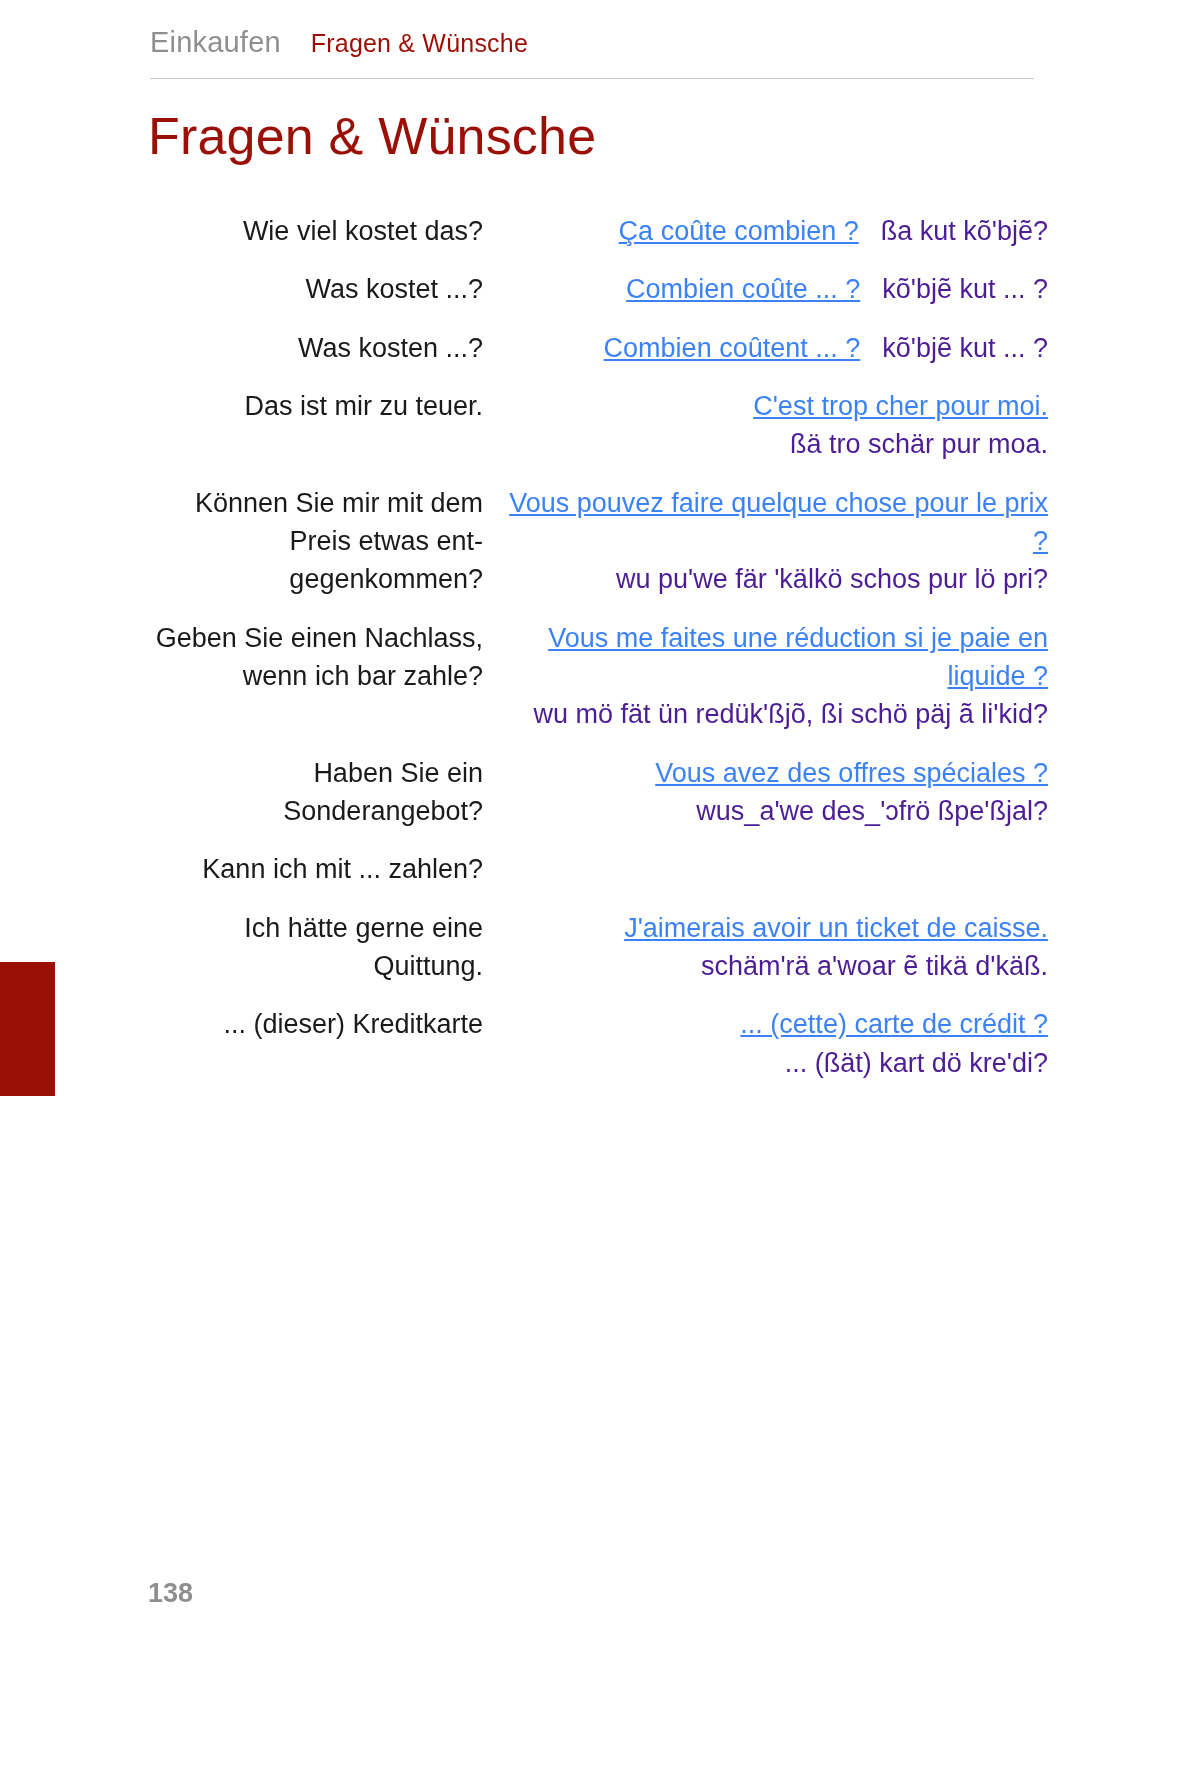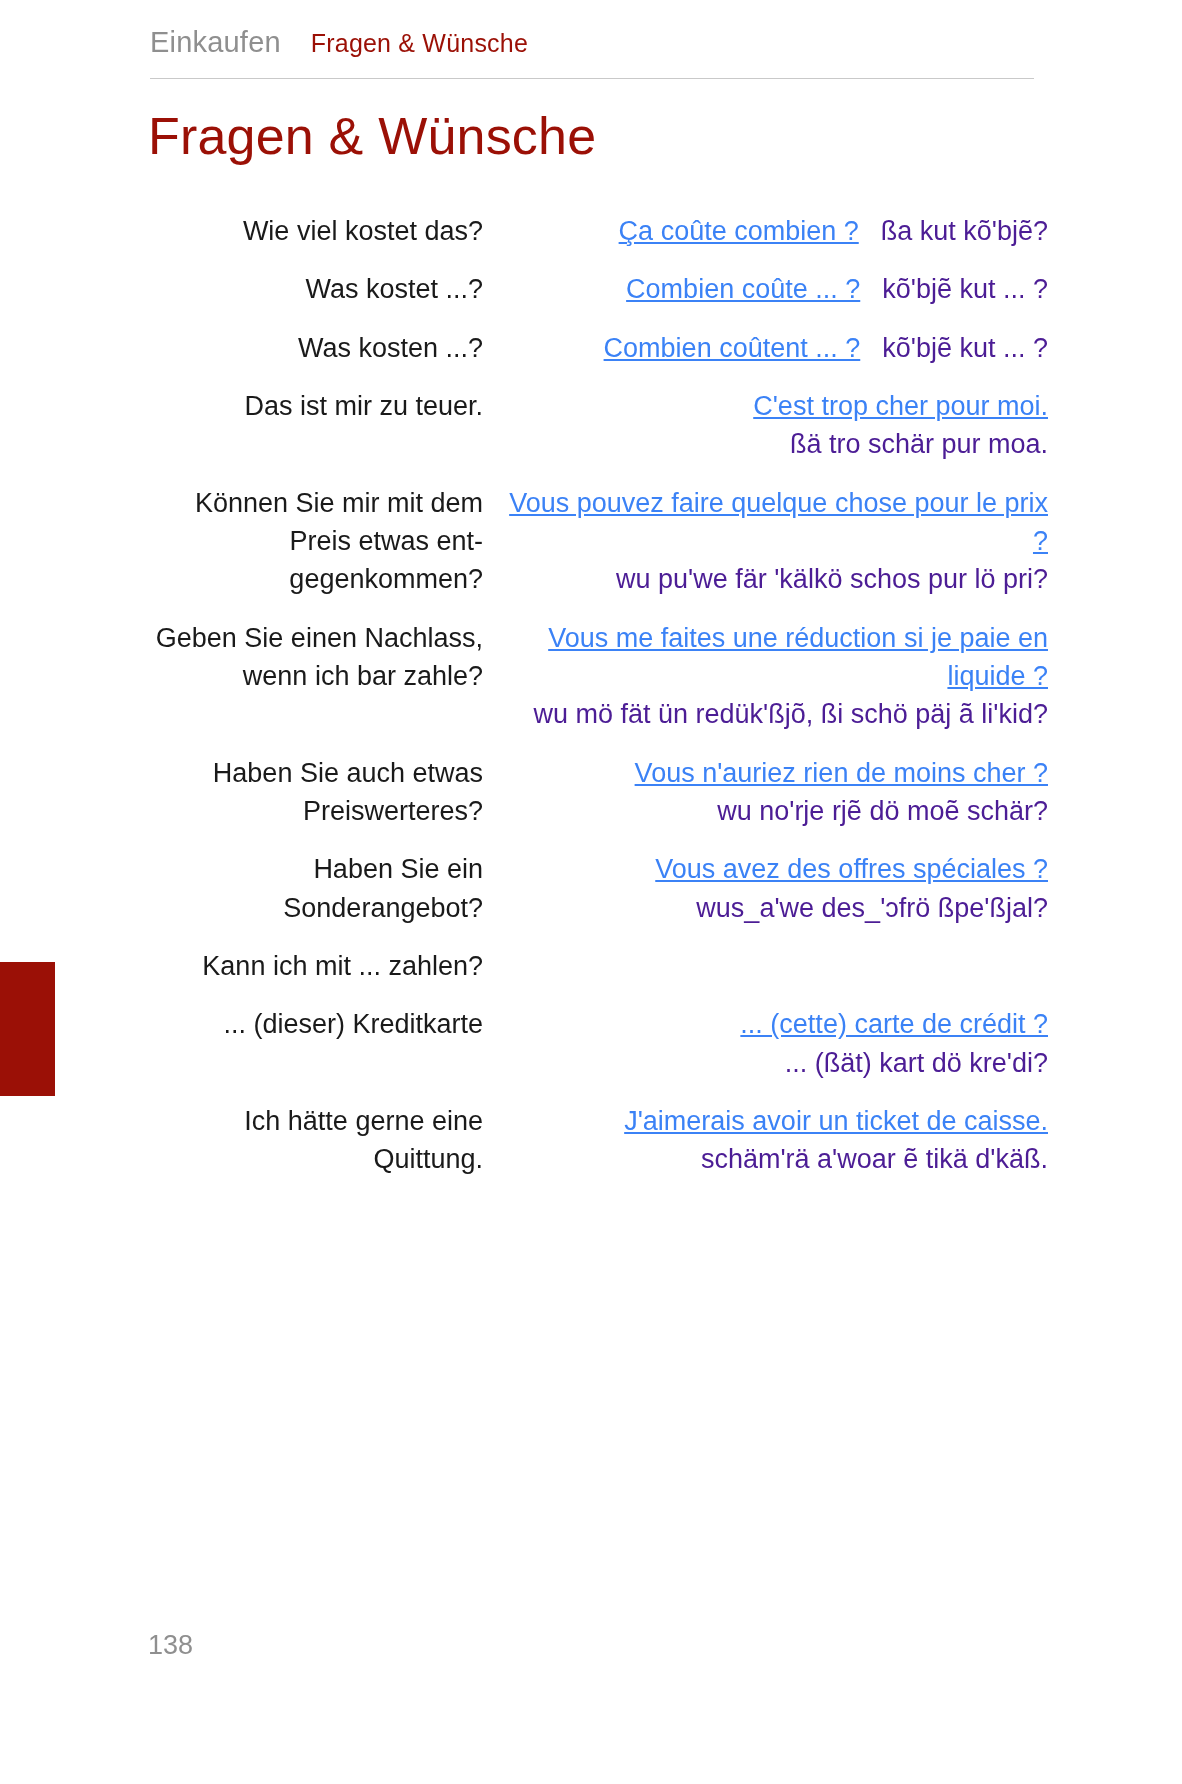--- a/index.html
+++ b/index.html
@@ -114,23 +114,24 @@
     margin-left: 22px;
   }
   .stacked .ph {
     display: block;
   }
 
   
   .page-number {
     position: absolute;
     left: 148px;
-    top: 1630px;
+    top: 1578px;
     font-size: 27px;
     color: #8f8f8f;
+    font-weight: bold;
   }
 </style>
 </head>
 <body>
 
 <div class="page">
 
   <div class="header">
     <span class="header-chapter">Einkaufen</span>
     <span class="header-section">Fragen &amp; Wünsche</span>
@@ -160,35 +161,31 @@
       </div>
       <div class="entry">
         <div class="de">Können Sie mir mit dem Preis etwas ent-gegenkommen?</div>
         <div class="right stacked"><span class="fr">Vous pouvez faire quelque chose pour le prix ?</span><span class="ph">wu pu'we fär 'kälkö schos pur lö pri?</span></div>
       </div>
       <div class="entry">
         <div class="de">Geben Sie einen Nachlass, wenn ich bar zahle?</div>
         <div class="right stacked"><span class="fr">Vous me faites une réduction si je paie en liquide ?</span><span class="ph">wu mö fät ün redük'ßjõ, ßi schö päj ã li'kid?</span></div>
       </div>
       <div class="entry">
-        <div class="de">Haben Sie auch etwas Preiswerteres?</div>
-        <div class="right stacked"><span class="fr">Vous n'auriez rien de moins cher ?</span><span class="ph">wu no'rje rjẽ dö moẽ schär?</span></div>
-      </div>
-      <div class="entry">
         <div class="de">Haben Sie ein Sonderangebot?</div>
         <div class="right stacked"><span class="fr">Vous avez des offres spéciales ?</span><span class="ph">wus_a'we des_'ɔfrö ßpe'ßjal?</span></div>
       </div>
       <div class="entry">
         <div class="de">Kann ich mit ... zahlen?</div>
       </div>
       <div class="entry">
+        <div class="de">Ich hätte gerne eine Quittung.</div>
+        <div class="right stacked"><span class="fr">J'aimerais avoir un ticket de caisse.</span><span class="ph">schäm'rä a'woar ẽ tikä d'käß.</span></div>
+      </div>
+      <div class="entry">
         <div class="de">... (dieser) Kreditkarte</div>
         <div class="right stacked"><span class="fr">... (cette) carte de crédit ?</span><span class="ph">... (ßät) kart dö kre'di?</span></div>
-      </div>
-      <div class="entry">
-        <div class="de">Ich hätte gerne eine Quittung.</div>
-        <div class="right stacked"><span class="fr">J'aimerais avoir un ticket de caisse.</span><span class="ph">schäm'rä a'woar ẽ tikä d'käß.</span></div>
       </div>
     </div>
 
   <div class="page-number">138</div>
 
 </div>
 
 </body></html>

